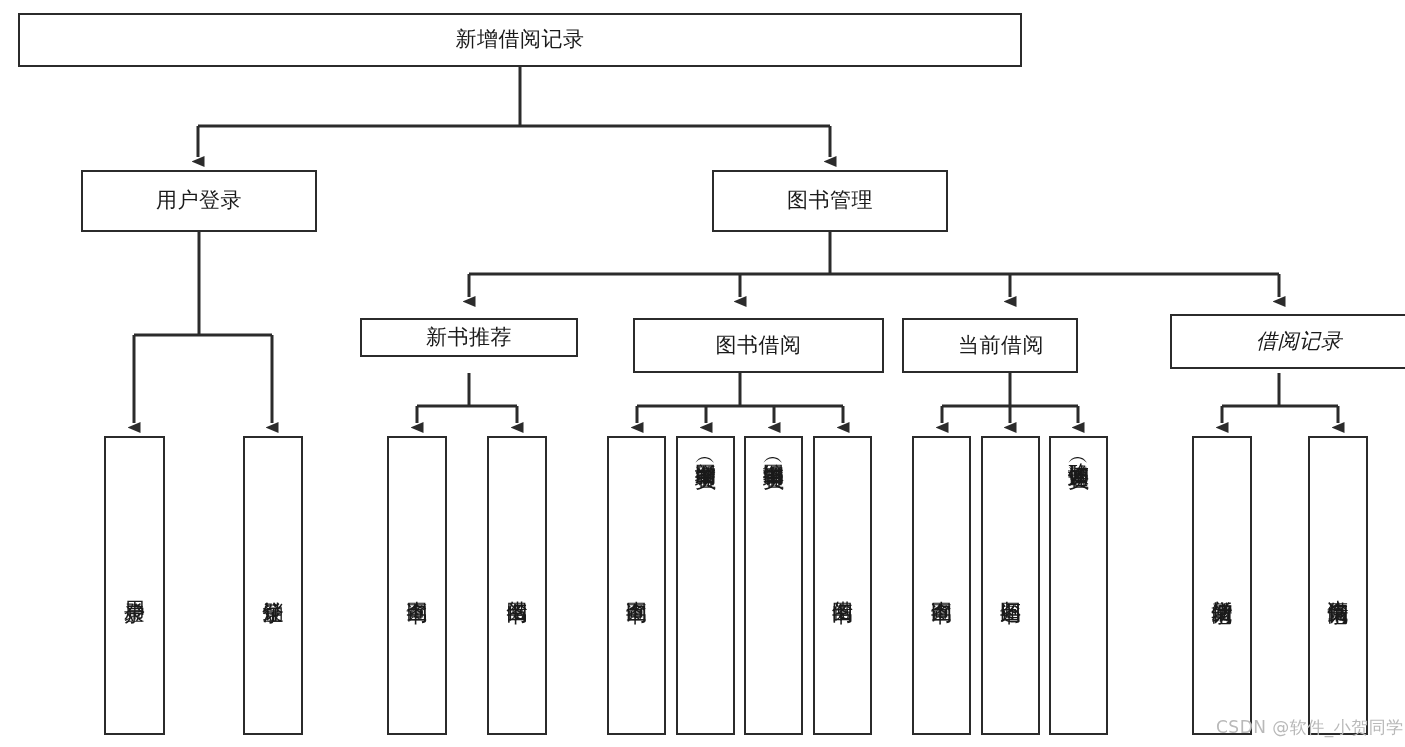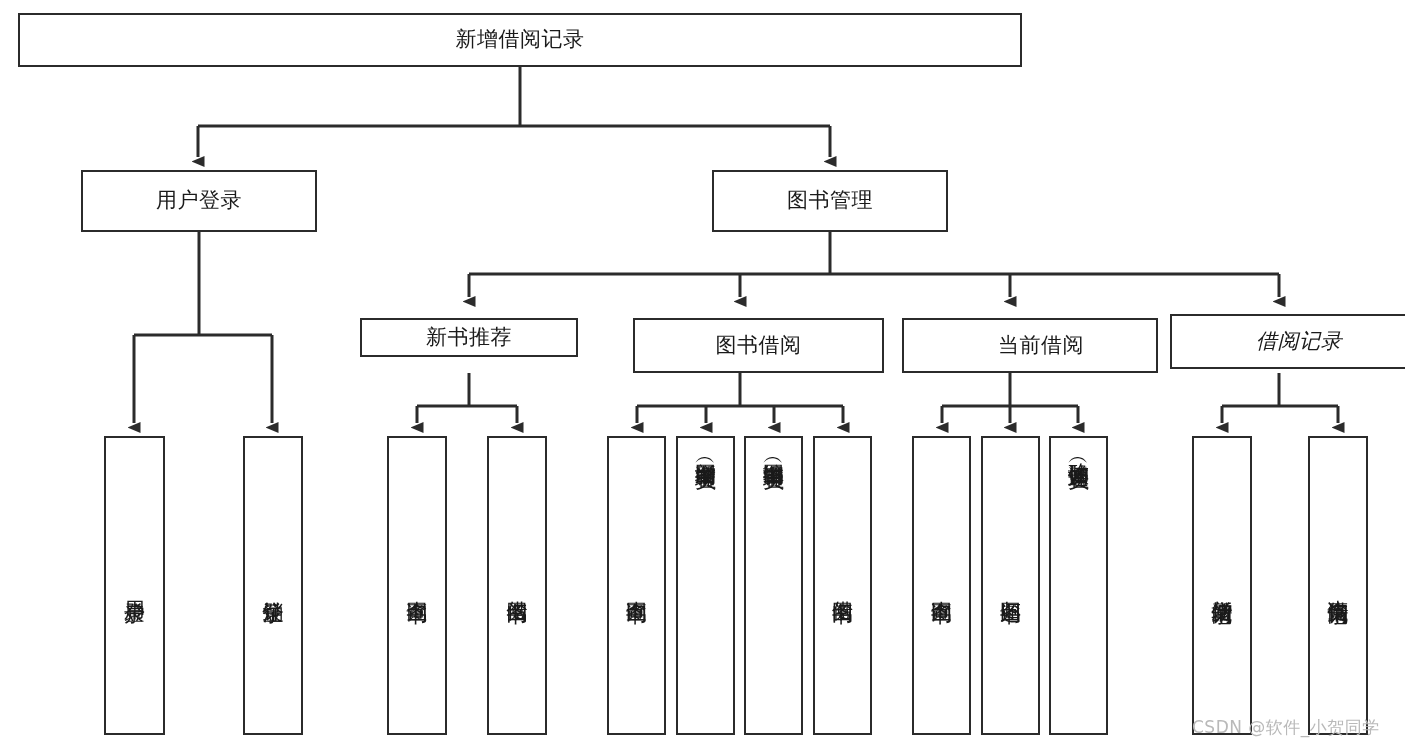--- a/index.html
+++ b/index.html
@@ -58,20 +58,21 @@
     align-items: center;
     padding-top: 0;
   }
   .watermark {
     position: absolute;
     font-size: 17px;
     color: #b9b9b9;
     letter-spacing: 0.5px;
     white-space: nowrap;
     user-select: none;
+    padding-left: 24px;
   }
 </style>
 </head>
 <body>
 
 <div id="canvas">
 
   <svg class="edges" viewBox="0 0 1405 747">
     <defs>
       <marker id="arrow" markerWidth="11" markerHeight="13" refX="1" refY="6.5" orient="auto" markerUnits="userSpaceOnUse">
@@ -135,21 +136,21 @@
   </div>
 
   <div class="node horiz" style="left:360px; top:318px; width:218px; height:39px;">
     <span>新书推荐</span>
   </div>
 
   <div class="node horiz" style="left:633px; top:318px; width:251px; height:55px;">
     <span>图书借阅</span>
   </div>
 
-  <div class="node horiz" style="left:902px; top:318px; width:256px; height:55px;padding-left:22px;">
+  <div class="node horiz" style="left:902px; top:318px; width:176px; height:55px;padding-left:22px;">
     <span>当前借阅</span>
   </div>
 
   <div class="node horiz" style="left:1170px; top:314px; width:258px; height:55px;font-style:italic;">
     <span>借阅记录</span>
   </div>
 
   <div class="node vert centered" style="left:104px; top:436px; width:61px; height:299px;">
     <span class="vtext">用户登录</span>
   </div>

